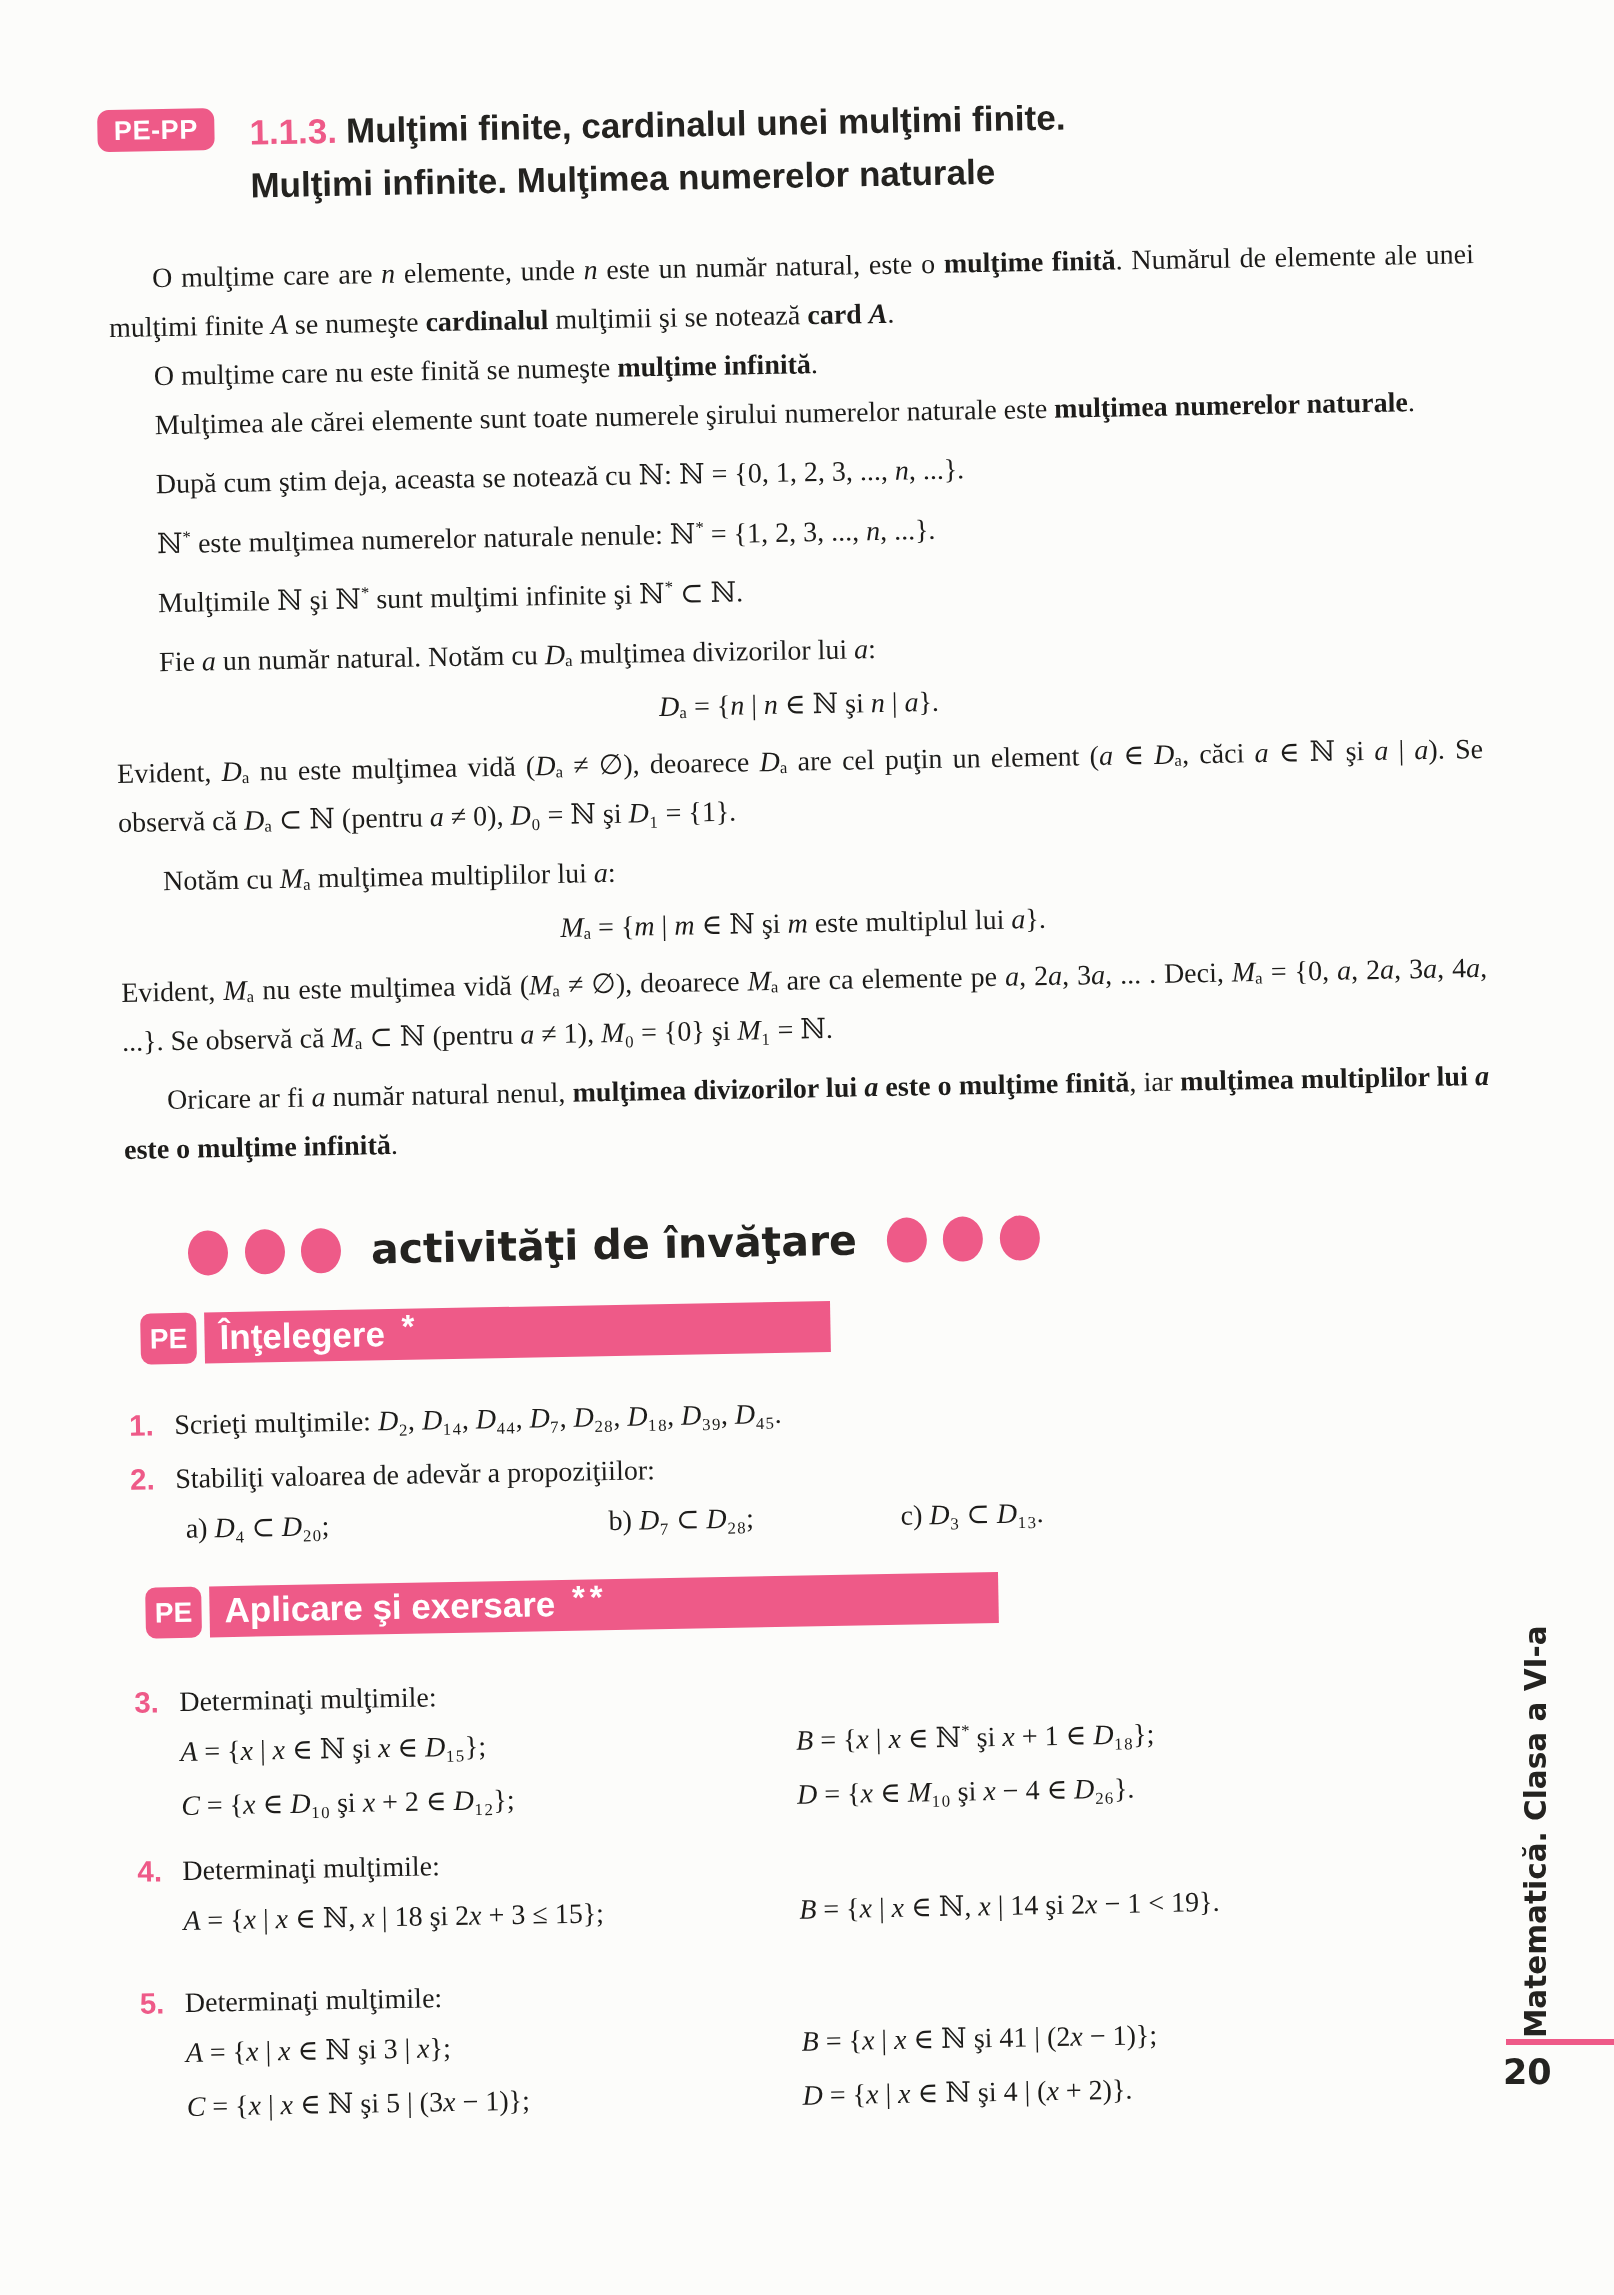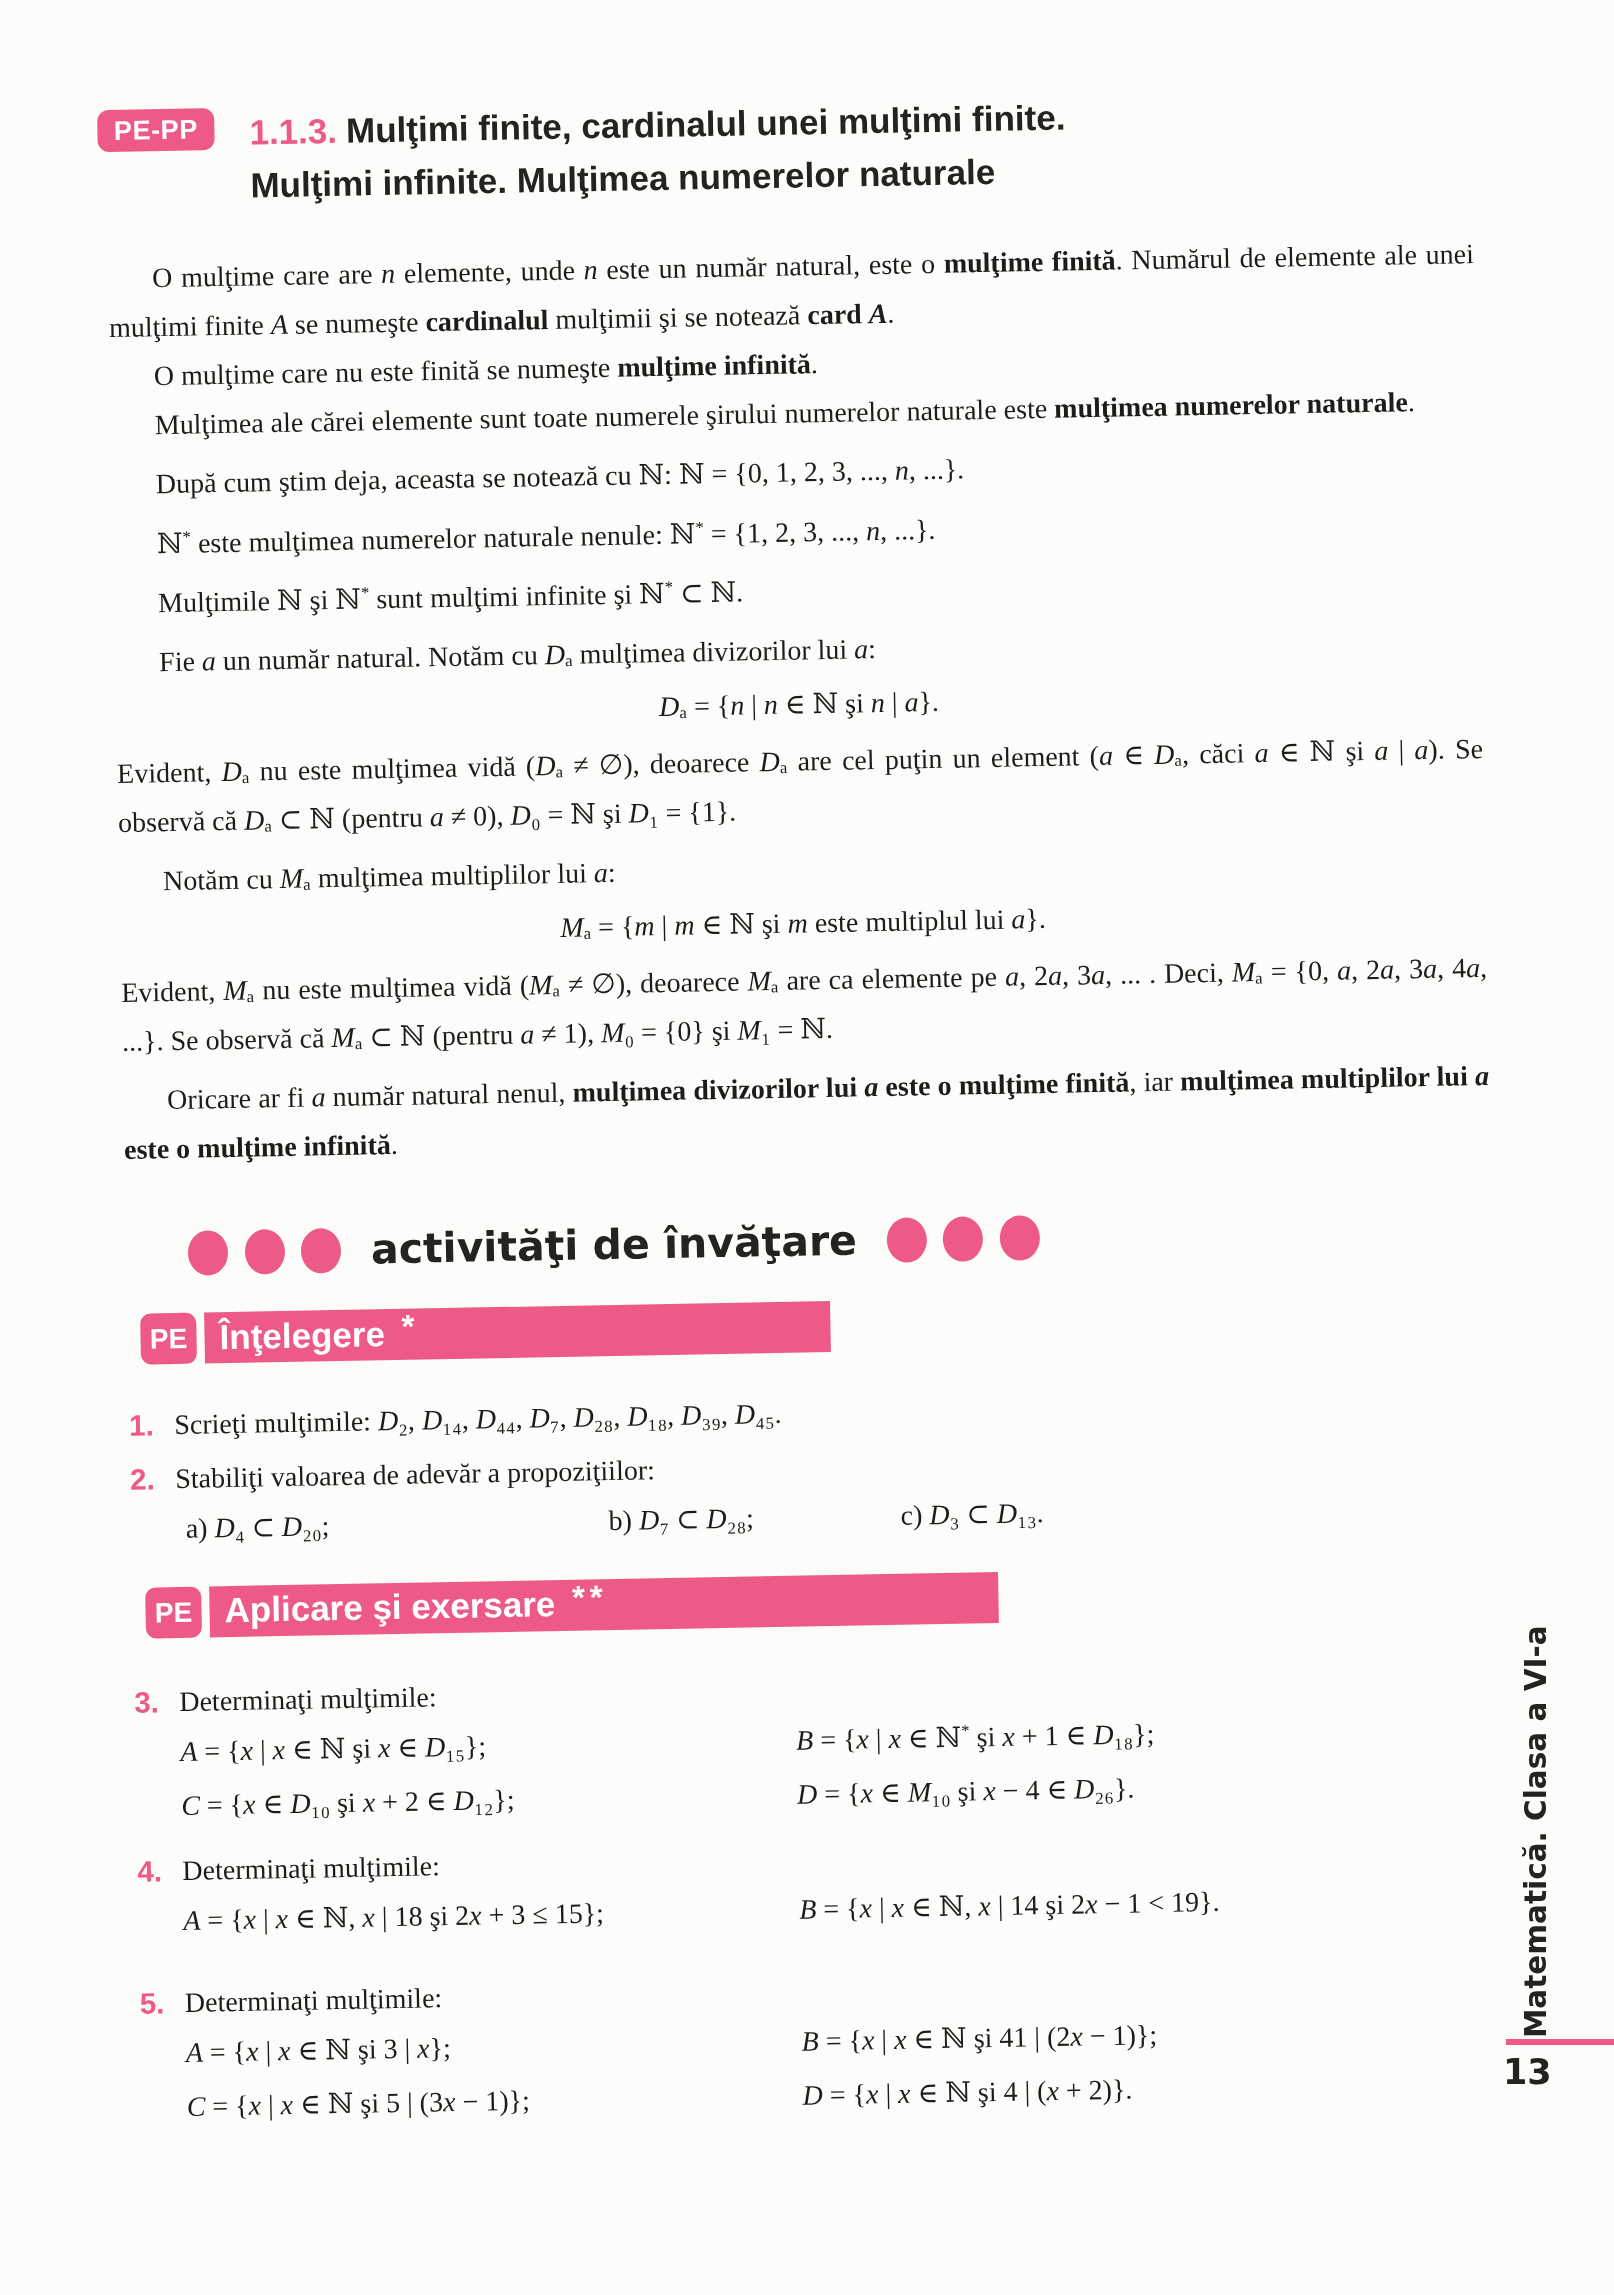--- a/index.html
+++ b/index.html
@@ -206,15 +206,15 @@
           <span class="math"><i>C</i> = {<i>x</i> | <i>x</i> ∈ ℕ şi 5 | (3<i>x</i> − 1)};</span>
           <span class="math"><i>D</i> = {<i>x</i> | <i>x</i> ∈ ℕ şi 4 | (<i>x</i> + 2)}.</span>
         </div>
       </div>
     </div>
 
   </div>
 
   <div class="side-label">Matematică. Clasa a VI-a</div>
   <div class="side-line"></div>
-  <div class="page-num">13</div>
+  <div class="page-num">20</div>
 </div>
 
 
 </body></html>

